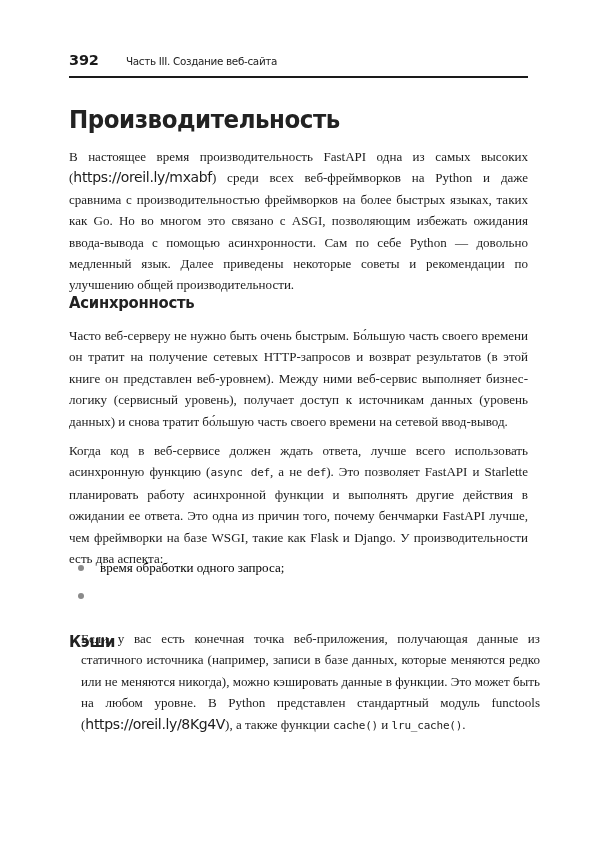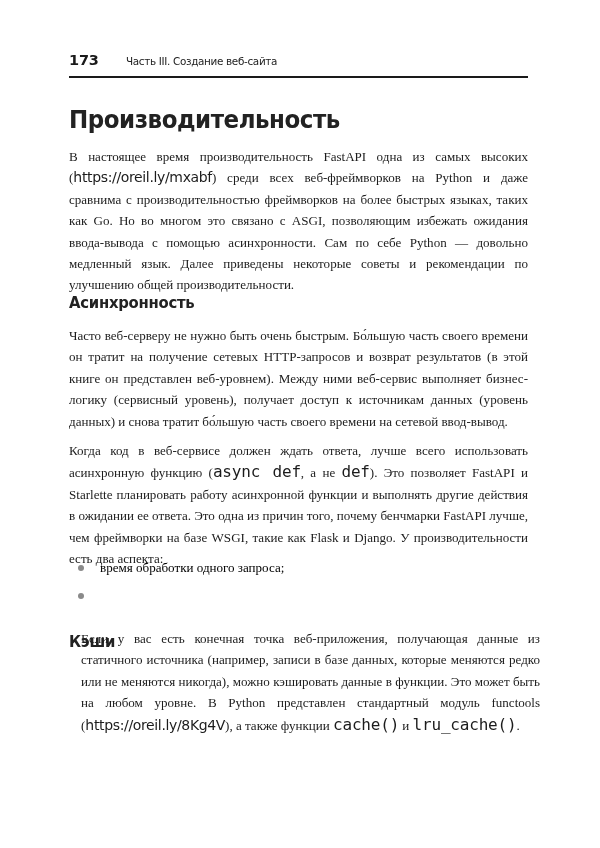--- a/index.html
+++ b/index.html
@@ -107,21 +107,21 @@
   
   .url {
     font-family: "DejaVu Sans", sans-serif;
     font-size: 14px;
     letter-spacing: -0.35px;
     color: #1c1c1c;
   }
   
   .code {
     font-family: "DejaVu Sans Mono", monospace;
-    font-size: 16px;
+    font-size: 11px;
     letter-spacing: -0.2px;
     color: #1c1c1c;
   }
 
   
   .blist {
     position: absolute;
     left: 69px;
     width: 459px;
     margin: 0;
@@ -146,21 +146,21 @@
     border-radius: 50%;
     background: #8a8a8a;
   }
 </style>
 </head>
 <body>
 
 <div class="page">
 
   <div class="runhead">
-    <span class="folio">173</span>
+    <span class="folio">392</span>
     <span class="runhead-title">Часть III. Создание веб-сайта</span>
   </div>
   <div class="head-rule"></div>
 
   <div class="h1" style="top:104px;">Производительность</div>
 
   <div class="para" style="top:146px;">
     <span>В настоящее время производительность FastAPI одна из самых высоких (</span><span class="url">https://oreil.ly/mxabf</span><span>) среди всех веб-фреймворков на Python и даже сравнима с производительностью фреймворков на более быстрых языках, таких как Go. Но во многом это связано с ASGI, позволяющим избежать ожидания ввода-вывода с помощью асинхронности. Сам по себе Python — довольно медленный язык. Далее приведены некоторые советы и рекомендации по улучшению общей производительности.</span>
   </div>
 

